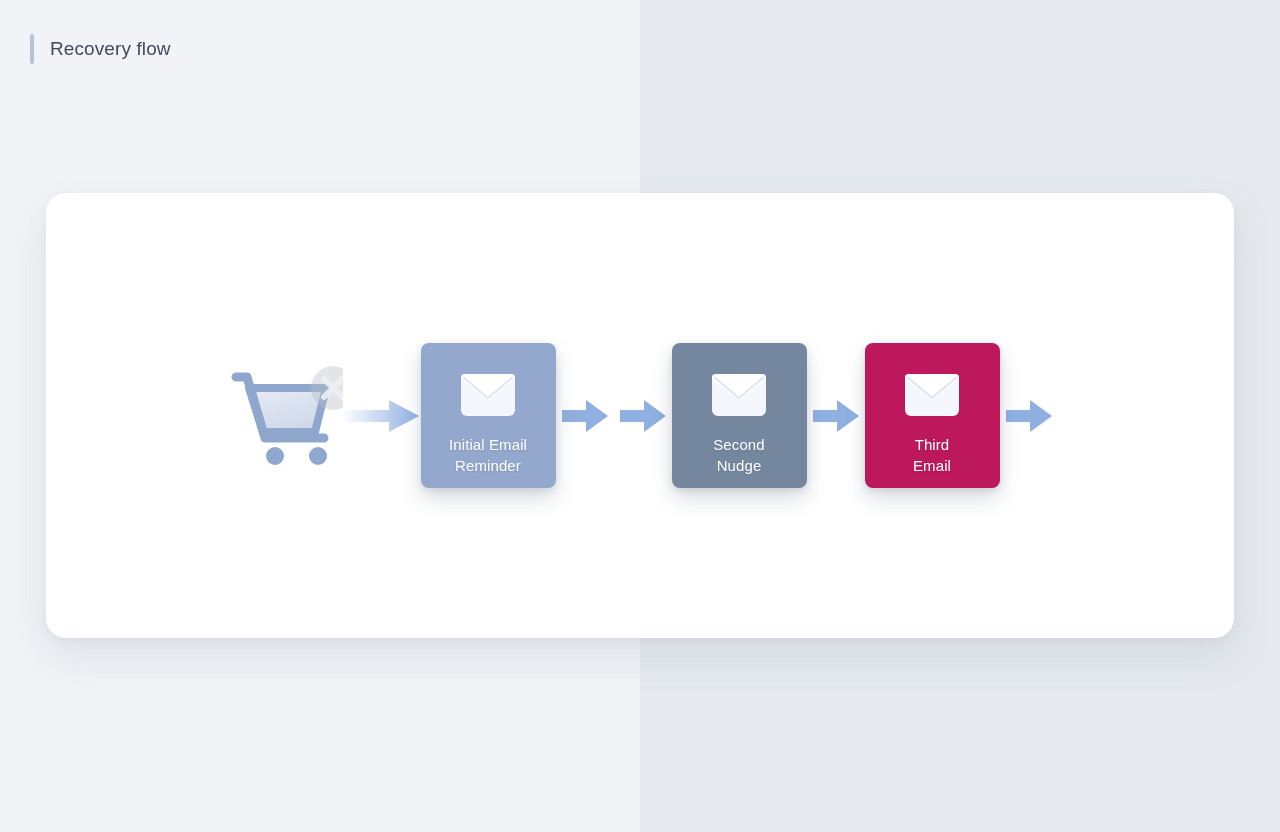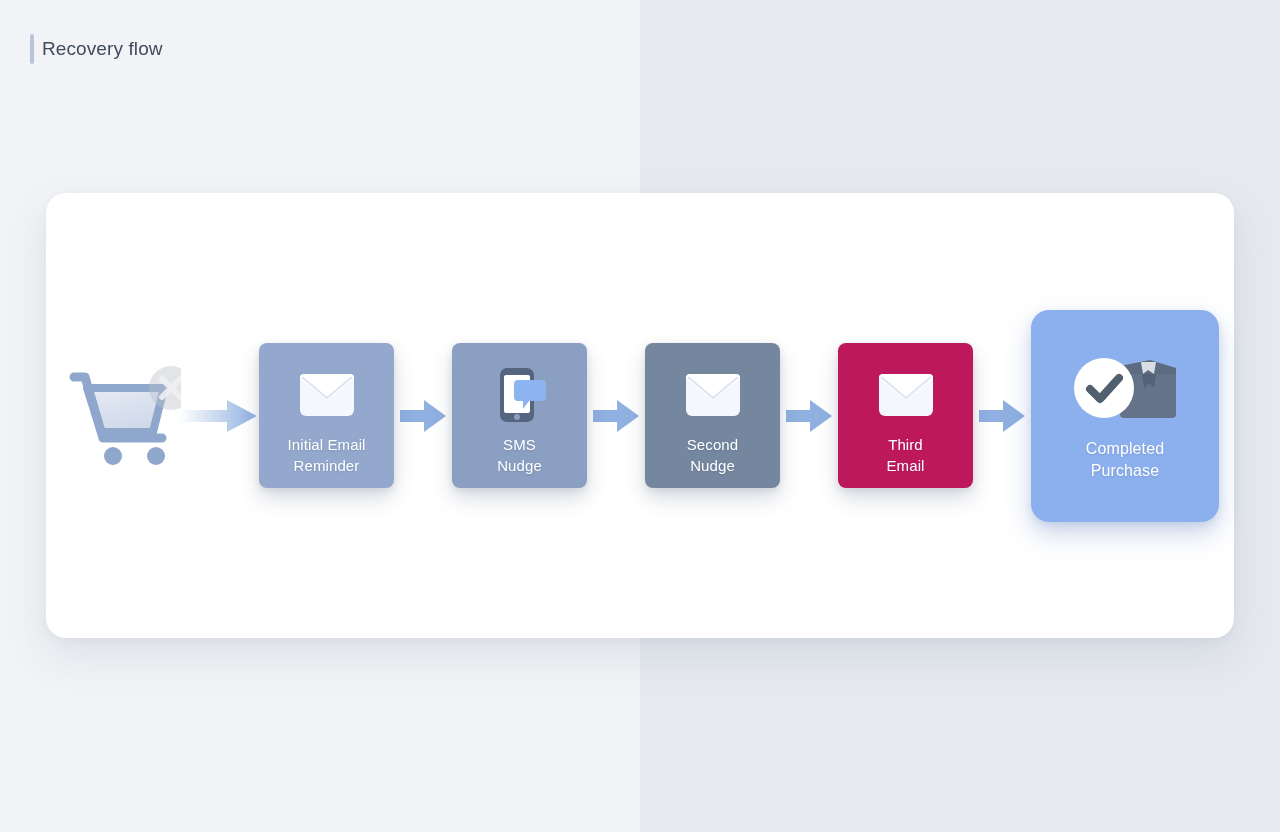--- a/index.html
+++ b/index.html
@@ -30,21 +30,21 @@
     width: 640px; height: 832px;
     background: #e6eaef;
   }
 
   
   #header {
     position: absolute;
     left: 30px; top: 34px;
     display: flex;
     align-items: center;
-    gap: 8px;
+    gap: 16px;
     z-index: 5;
   }
   #header-accent {
     width: 4px;
     height: 30px;
     border-radius: 2px;
     background: #b7c4da;
   }
   #header-title {
     font-size: 19px;
@@ -212,32 +212,20 @@
       <div class="step-label">Initial Email
 Reminder</div>
     </div>
 
     <div class="arrow">
       <svg viewBox="0 0 46 34">
           <path d="M0 11 L24 11 L24 1 L46 17 L24 33 L24 23 L0 23 Z" fill="#8fb0e0"></path>
         </svg>
     </div>
 
-    <div class="step-card" style="background:#8b9fc3;">
-      <span class="step-icon">
-        <svg width="56" height="58" viewBox="0 0 56 58">
-          <rect x="8" y="2" width="34" height="54" rx="7" fill="#55647f"></rect>
-          <rect x="12" y="9" width="26" height="38" rx="2" fill="#ffffff"></rect>
-          <circle cx="25" cy="51" r="3" fill="#8b9fc3"></circle>
-          <path d="M26 14 H50 A4 4 0 0 1 54 18 V31 A4 4 0 0 1 50 35 H37 L31 43 L31 35 H26 A4 4 0 0 1 22 31 V18 A4 4 0 0 1 26 14 Z" fill="#8cb4f0"></path>
-        </svg>
-      </span>
-      <div class="step-label">SMS
-Nudge</div>
-    </div>
 
     <div class="arrow">
       <svg viewBox="0 0 46 34">
           <path d="M0 11 L24 11 L24 1 L46 17 L24 33 L24 23 L0 23 Z" fill="#8fb0e0"></path>
         </svg>
     </div>
 
     <div class="step-card" style="background:#74879f;">
       <span class="step-icon">
         <svg width="54" height="42" viewBox="0 0 54 42">
@@ -267,31 +255,15 @@
       <div class="step-label">Third
 Email</div>
     </div>
 
     <div class="arrow">
       <svg viewBox="0 0 46 34">
           <path d="M0 11 L24 11 L24 1 L46 17 L24 33 L24 23 L0 23 Z" fill="#8fb0e0"></path>
         </svg>
     </div>
 
-    <div class="step-card final" style="background:#8cafed;">
-      <span class="step-icon">
-        <svg width="110" height="72" viewBox="0 0 110 72">
-
-          <path d="M50 14 L80 8 L106 16 L106 22 L50 22 Z" fill="#5d6b80"></path>
-          <path d="M50 22 L106 22 L106 62 A4 4 0 0 1 102 66 L54 66 A4 4 0 0 1 50 62 Z" fill="#64738a"></path>
-          <path d="M71 10 L86 10 L84 22 L78 18 L73 22 Z" fill="#eef2f8" opacity=".85"></path>
-          <path d="M72 22 L86 22 L84 36 L79 31 L74 36 Z" fill="#53617a"></path>
-
-          <circle cx="34" cy="36" r="30" fill="#ffffff"></circle>
-          <path d="M20 37 L30 47 L49 26" fill="none" stroke="#50606f" stroke-width="8" stroke-linecap="round" stroke-linejoin="round"></path>
-        </svg>
-      </span>
-      <div class="step-label">Completed
-Purchase</div>
-    </div>
 
   </div>
 </div>
 
 </body></html>

